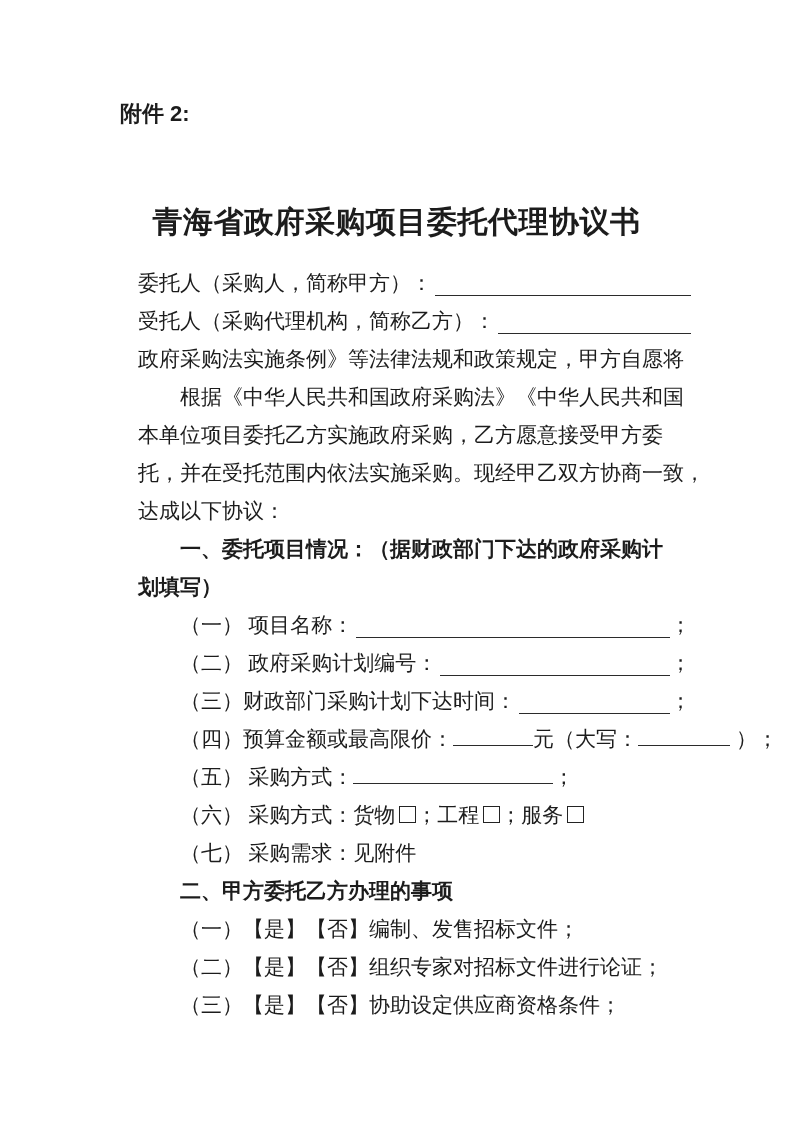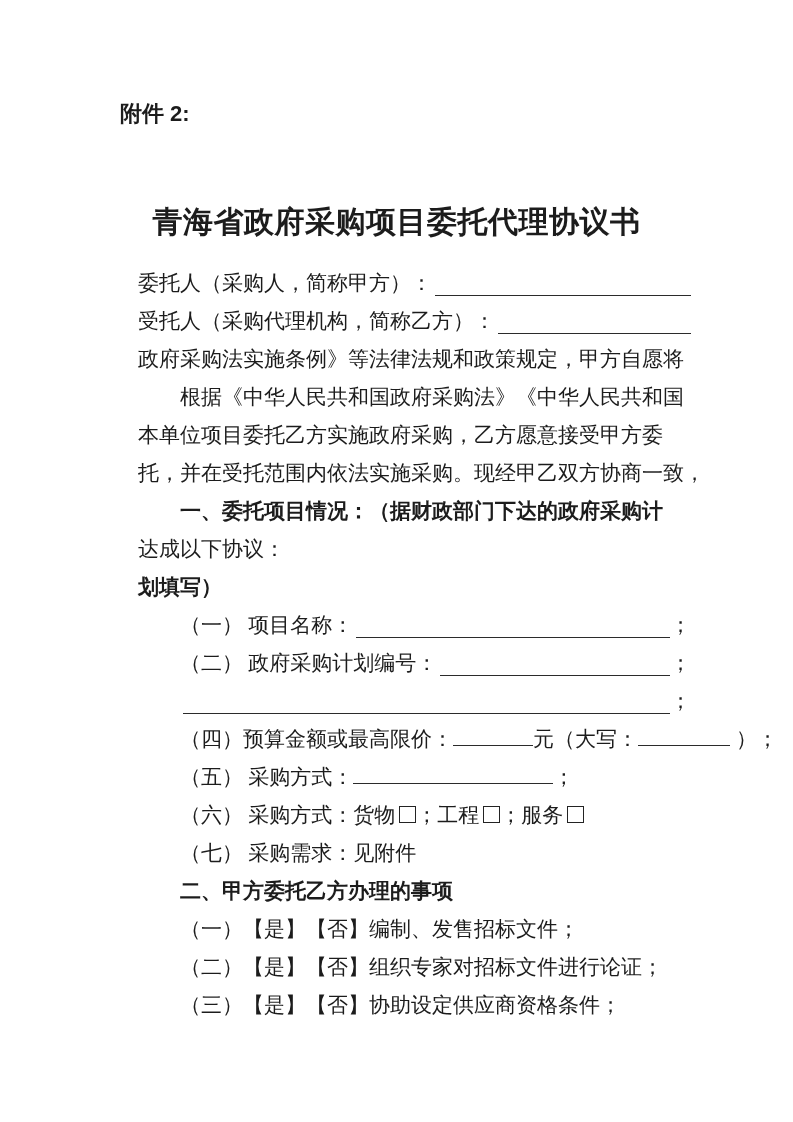--- a/index.html
+++ b/index.html
@@ -78,38 +78,39 @@
 
     <div class="flexrow">
       <span>受托人（采购代理机构，简称乙方）：</span>
       <span class="blank-flex"></span>
     </div>
 
     <div class="row">政府采购法实施条例》等法律法规和政策规定，甲方自愿将</div>
     <div class="row indent">根据《中华人民共和国政府采购法》《中华人民共和国</div>
     <div class="row">本单位项目委托乙方实施政府采购，乙方愿意接受甲方委</div>
     <div class="row">托，并在受托范围内依法实施采购。现经甲乙双方协商一致，</div>
+    <div class="row">达成以下协议：</div>
+
     <div class="row indent bold-head">一、委托项目情况：（据财政部门下达的政府采购计</div>
-
-    <div class="row">达成以下协议：</div>
     <div class="row bold-head">划填写）</div>
 
     <div class="flexrow" style="padding-left:42px">
       <span>（一） 项目名称：</span>
       <span class="blank-flex"></span>
       <span>；</span>
     </div>
 
     <div class="flexrow" style="padding-left:42px">
       <span>（二） 政府采购计划编号：</span>
       <span class="blank-flex"></span>
       <span>；</span>
     </div>
 
     <div class="flexrow" style="padding-left:42px">
+      <span>（三）财政部门采购计划下达时间：</span>
       <span class="blank-flex"></span>
       <span>；</span>
     </div>
 
     <div class="row indent">
       <span>（四）预算金额或最高限价：</span><span class="iblank w80"></span><span>元（大写：</span><span class="iblank w92"></span><span>）；</span>
     </div>
 
     <div class="row indent">
       <span>（五） 采购方式：</span><span class="iblank w200"></span><span>；</span>

